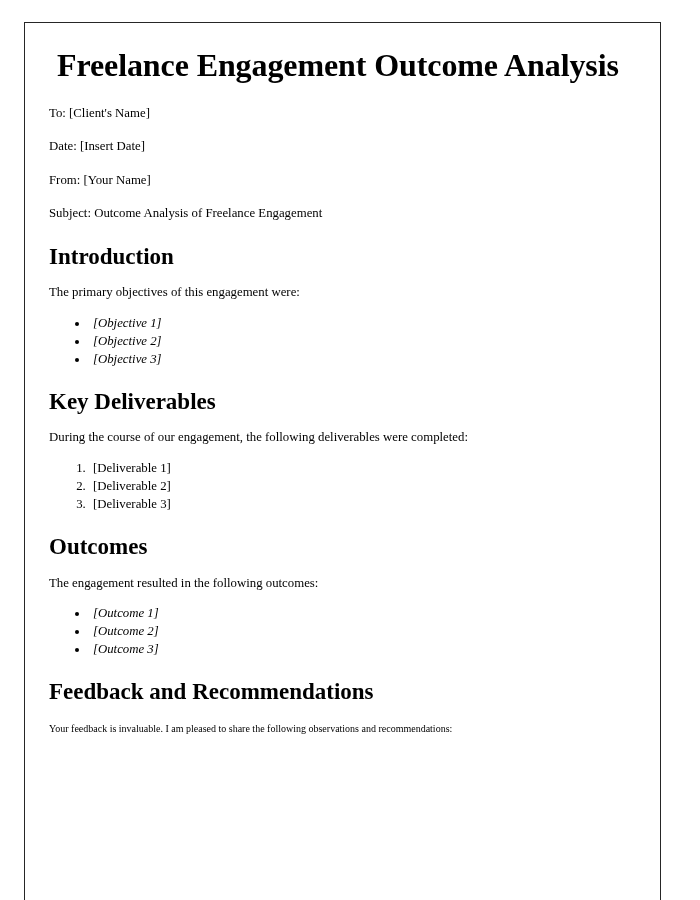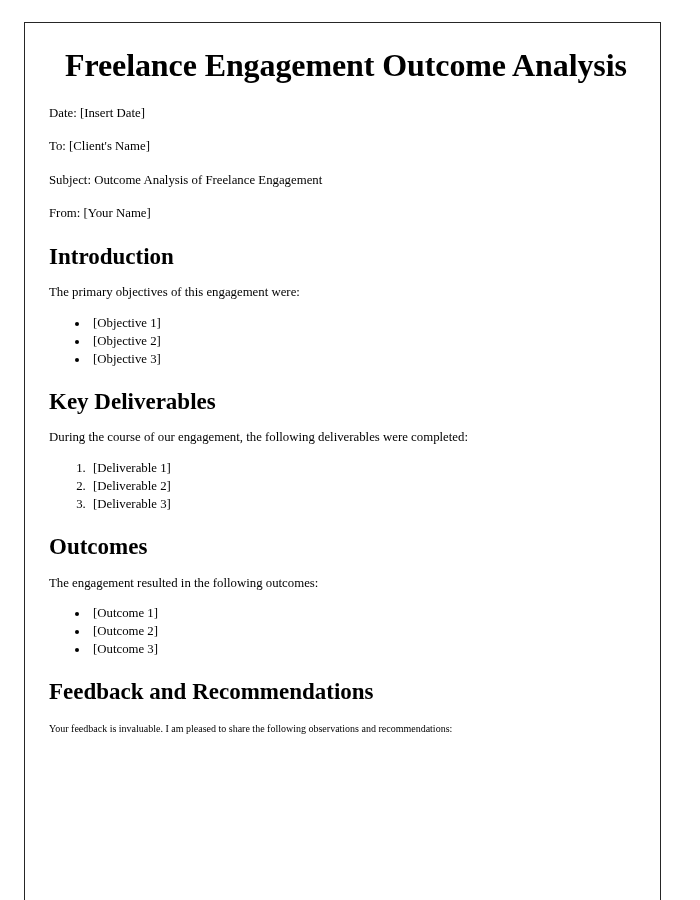--- a/index.html
+++ b/index.html
@@ -33,21 +33,21 @@
 
   #doc-body {
     padding: 24px 28px 0 24px;
   }
 
   
   .doc-title {
     font-size: 32px;
     font-weight: bold;
     line-height: 1.18;
-    margin: 0 0 20px 16px;
+    margin: 0 0 20px 8px;
     letter-spacing: -0.1px;
   }
 
   .section-heading {
     font-size: 23px;
     font-weight: bold;
     line-height: 1.2;
     margin: 20px 0 14px 0;
   }
 
@@ -71,20 +71,21 @@
 
   
   ul.doc-list,
   ol.doc-list {
     margin: 0 0 14px 0;
     padding-left: 0;
   }
   ul.doc-list {
     list-style: disc outside;
     padding-left: 40px;
+    font-style: italic;
   }
   ol.doc-list {
     list-style: decimal outside;
     padding-left: 40px;
   }
   ul.doc-list > li,
   ol.doc-list > li {
     font-size: 12.8px;
     line-height: 18px;
     padding-left: 4px;
@@ -98,24 +99,24 @@
   }
 </style>
 </head>
 <body>
 
 <div id="page-sheet">
   <div id="doc-body">
 
     <h1 class="doc-title">Freelance Engagement Outcome Analysis</h1>
 
+    <p class="meta-line">To: [Client's Name]</p>
     <p class="meta-line">Date: [Insert Date]</p>
-    <p class="meta-line">To: [Client's Name]</p>
+    <p class="meta-line">From: [Your Name]</p>
     <p class="meta-line">Subject: Outcome Analysis of Freelance Engagement</p>
-    <p class="meta-line">From: [Your Name]</p>
 
     <h2 class="section-heading">Introduction</h2>
 
     <p class="para tight">The primary objectives of this engagement were:</p>
     <ul class="doc-list">
       <li>[Objective 1]</li>
       <li>[Objective 2]</li>
       <li>[Objective 3]</li>
     </ul>
 

